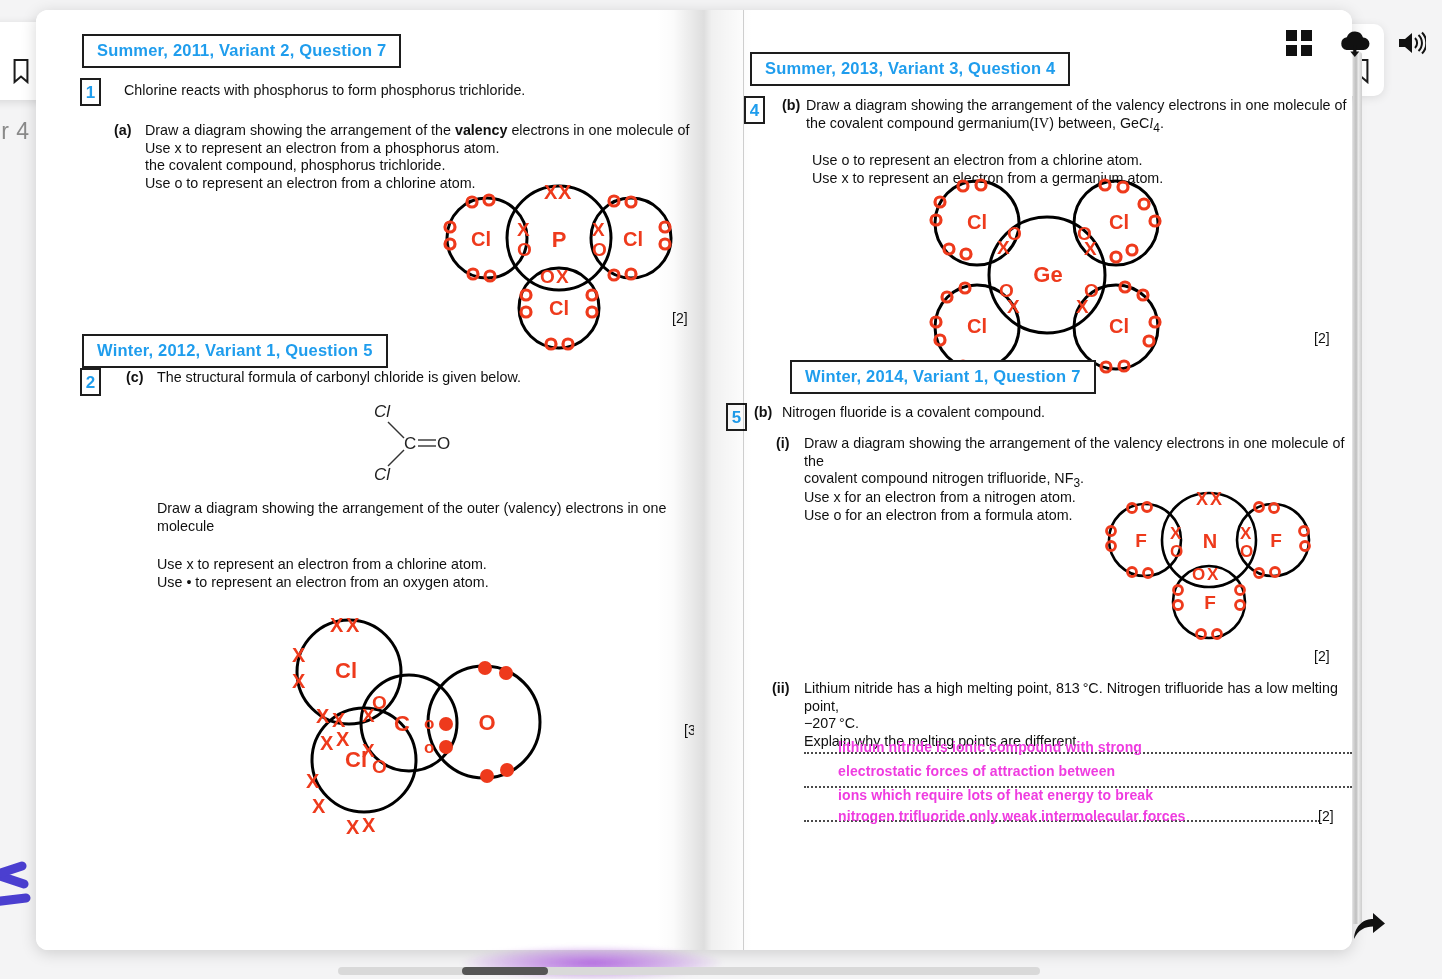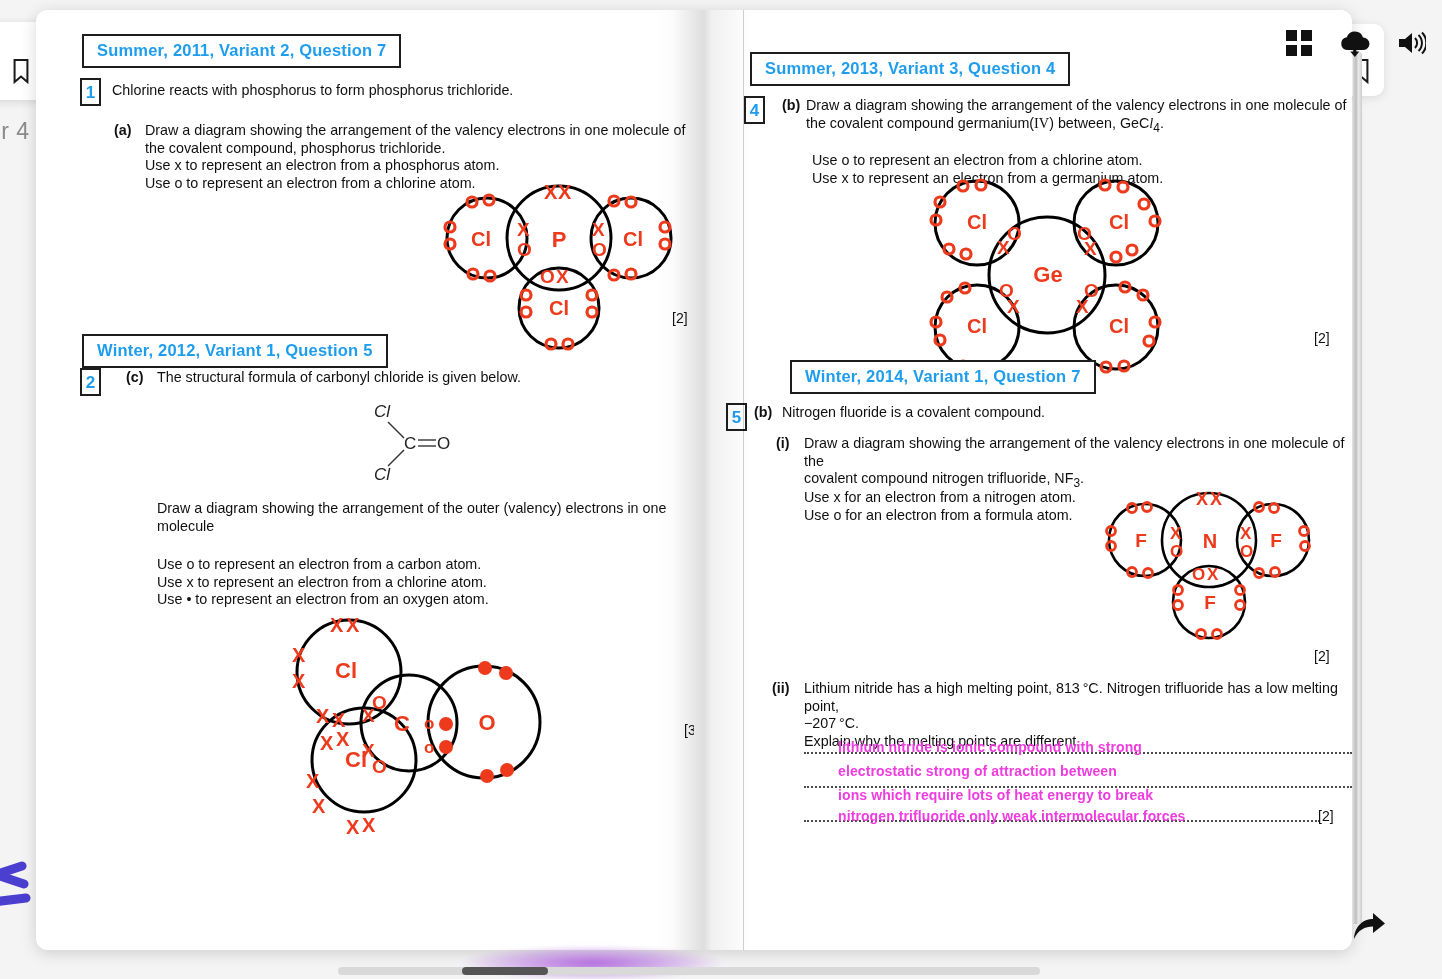--- a/index.html
+++ b/index.html
@@ -118,21 +118,21 @@
     font-size: 17px;
     text-align: center;
     line-height: 25px;
   }
 
   .qtext {
     font-size: 14.3px;
     color: #101010;
     line-height: 17.5px;
   }
-  .qtext b { font-weight: normal; }
+  .qtext b { font-weight: bold; }
 
   .lbl { font-weight: bold; }
 
   .marks { font-size: 14px; color:#111; }
 
   .serif-i {
     font-family: "Liberation Serif", serif;
     font-style: italic;
   }
   .serif-n { font-family: "Liberation Serif", serif; }
@@ -212,28 +212,28 @@
 
     <div class="page page-left">
       <div class="content-left">
 
         <div style="position:absolute; left:38px; top:24px;">
           <span class="exam-tag">Summer, 2011, Variant 2, Question 7</span>
         </div>
 
         <div class="qnum" style="left:36px; top:68px;">1</div>
 
-        <div class="qtext" style="position:absolute; left:68px; top:72px; width:560px;">Chlorine reacts with phosphorus to form phosphorus trichloride.</div>
+        <div class="qtext" style="position:absolute; left:80px; top:72px; width:560px;">Chlorine reacts with phosphorus to form phosphorus trichloride.</div>
 
         <div class="qtext lbl" style="position:absolute; left:70px; top:112px;">(a)</div>
 
         <div class="qtext" style="position:absolute; left:101px; top:112px; width:560px;">
           <div><span>Draw a diagram showing the arrangement of the </span><b>valency</b><span> electrons in one molecule of</span></div>
+          <div>Use x to represent an electron from a phosphorus atom.</div>
           <div>the covalent compound, phosphorus trichloride.</div>
-          <div>Use x to represent an electron from a phosphorus atom.</div>
           <div>Use o to represent an electron from a chlorine atom.</div>
         </div>
 
         <svg style="position:absolute; left:390px; top:165px;" width="250" height="180" viewBox="0 0 250 180">
           <g fill="none" stroke="#000" stroke-width="3">
             <circle cx="125" cy="63" r="52"></circle>
             <circle cx="53" cy="63" r="40"></circle>
             <circle cx="197" cy="63" r="40"></circle>
             <circle cx="125" cy="133" r="40"></circle>
           </g>
@@ -296,21 +296,20 @@
             <text x="8" y="82" font-style="italic">Cl</text>
             <text x="38" y="51">C</text>
             <text x="71" y="51">O</text>
           </g>
         </svg>
 
         <div class="qtext" style="position:absolute; left:113px; top:490px; width:560px;">
           <div>Draw a diagram showing the arrangement of the outer (valency) electrons in one molecule</div>
         </div>
         <div class="qtext" style="position:absolute; left:113px; top:546px; width:560px;">
-          <div>Use o to represent an electron from a carbon atom.</div>
           <div>Use x to represent an electron from a chlorine atom.</div>
           <div>Use • to represent an electron from an oxygen atom.</div>
         </div>
 
         <svg style="position:absolute; left:240px; top:600px;" width="265" height="235" viewBox="0 0 265 235">
           <g fill="none" stroke="#000" stroke-width="3">
             <circle cx="65" cy="62" r="52"></circle>
             <circle cx="80" cy="150" r="52"></circle>
             <circle cx="125" cy="113" r="48"></circle>
             <circle cx="200" cy="112" r="56"></circle>
@@ -497,21 +496,21 @@
           <div>Lithium nitride has a high melting point, 813 °C. Nitrogen trifluoride has a low melting point,</div>
           <div>−207 °C.</div>
           <div>Explain why the melting points are different.</div>
         </div>
 
         <div class="dotline" style="left:110px; top:742px; width:548px;"></div>
         <div class="dotline" style="left:110px; top:776px; width:548px;"></div>
         <div class="dotline" style="left:110px; top:810px; width:516px;"></div>
 
         <div class="hw" style="left:144px; top:729px;">lithium nitride is ionic compound with strong</div>
-        <div class="hw" style="left:144px; top:753px;">electrostatic strong of attraction between</div>
+        <div class="hw" style="left:144px; top:753px;">electrostatic forces of attraction between</div>
         <div class="hw" style="left:144px; top:777px;">ions which require lots of heat energy to break</div>
         <div class="hw" style="left:144px; top:798px;">nitrogen trifluoride only weak intermolecular forces</div>
 
         <div class="marks" style="position:absolute; left:624px; top:798px;">[2]</div>
 
       </div>
     </div>
 
     <div class="gutter"></div>
     <div class="gutter-line"></div>

